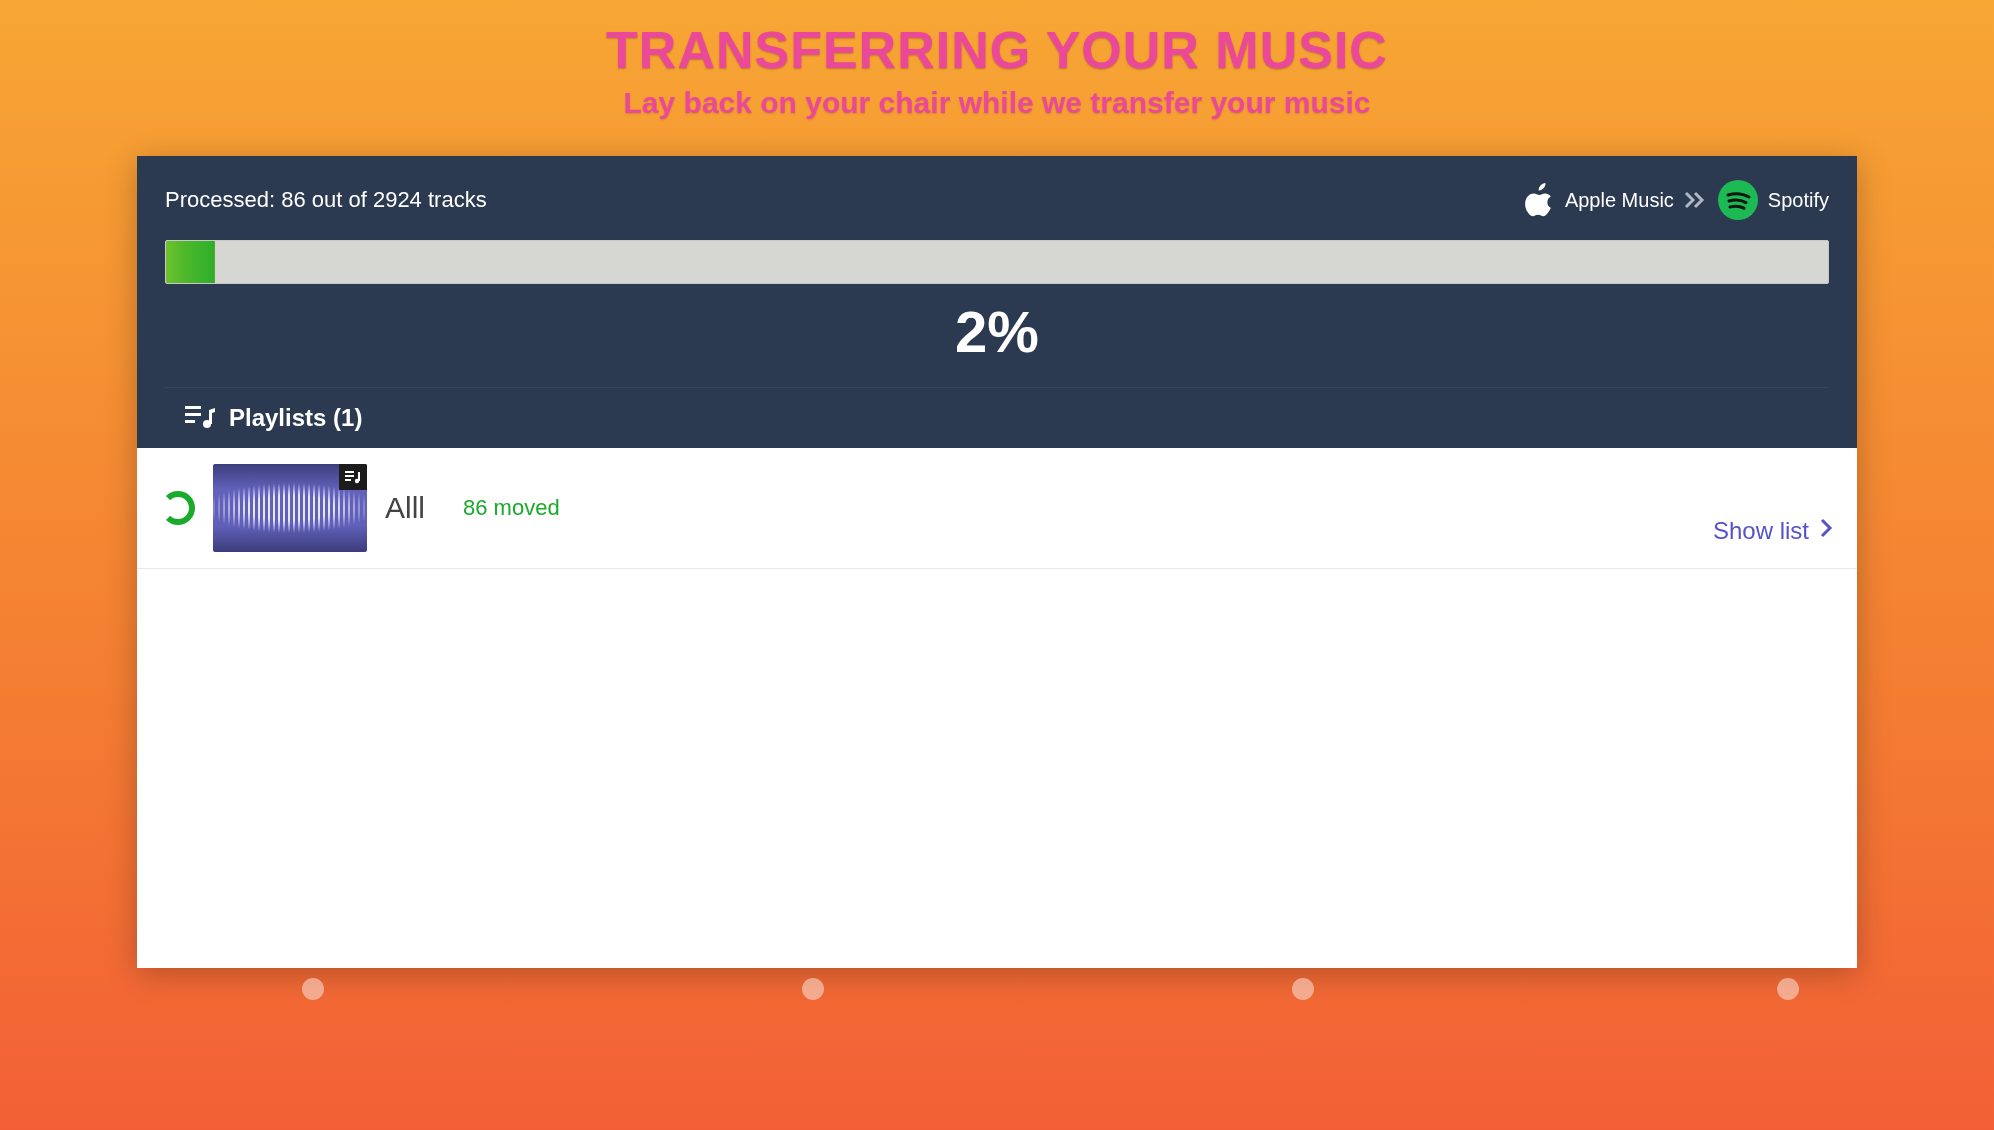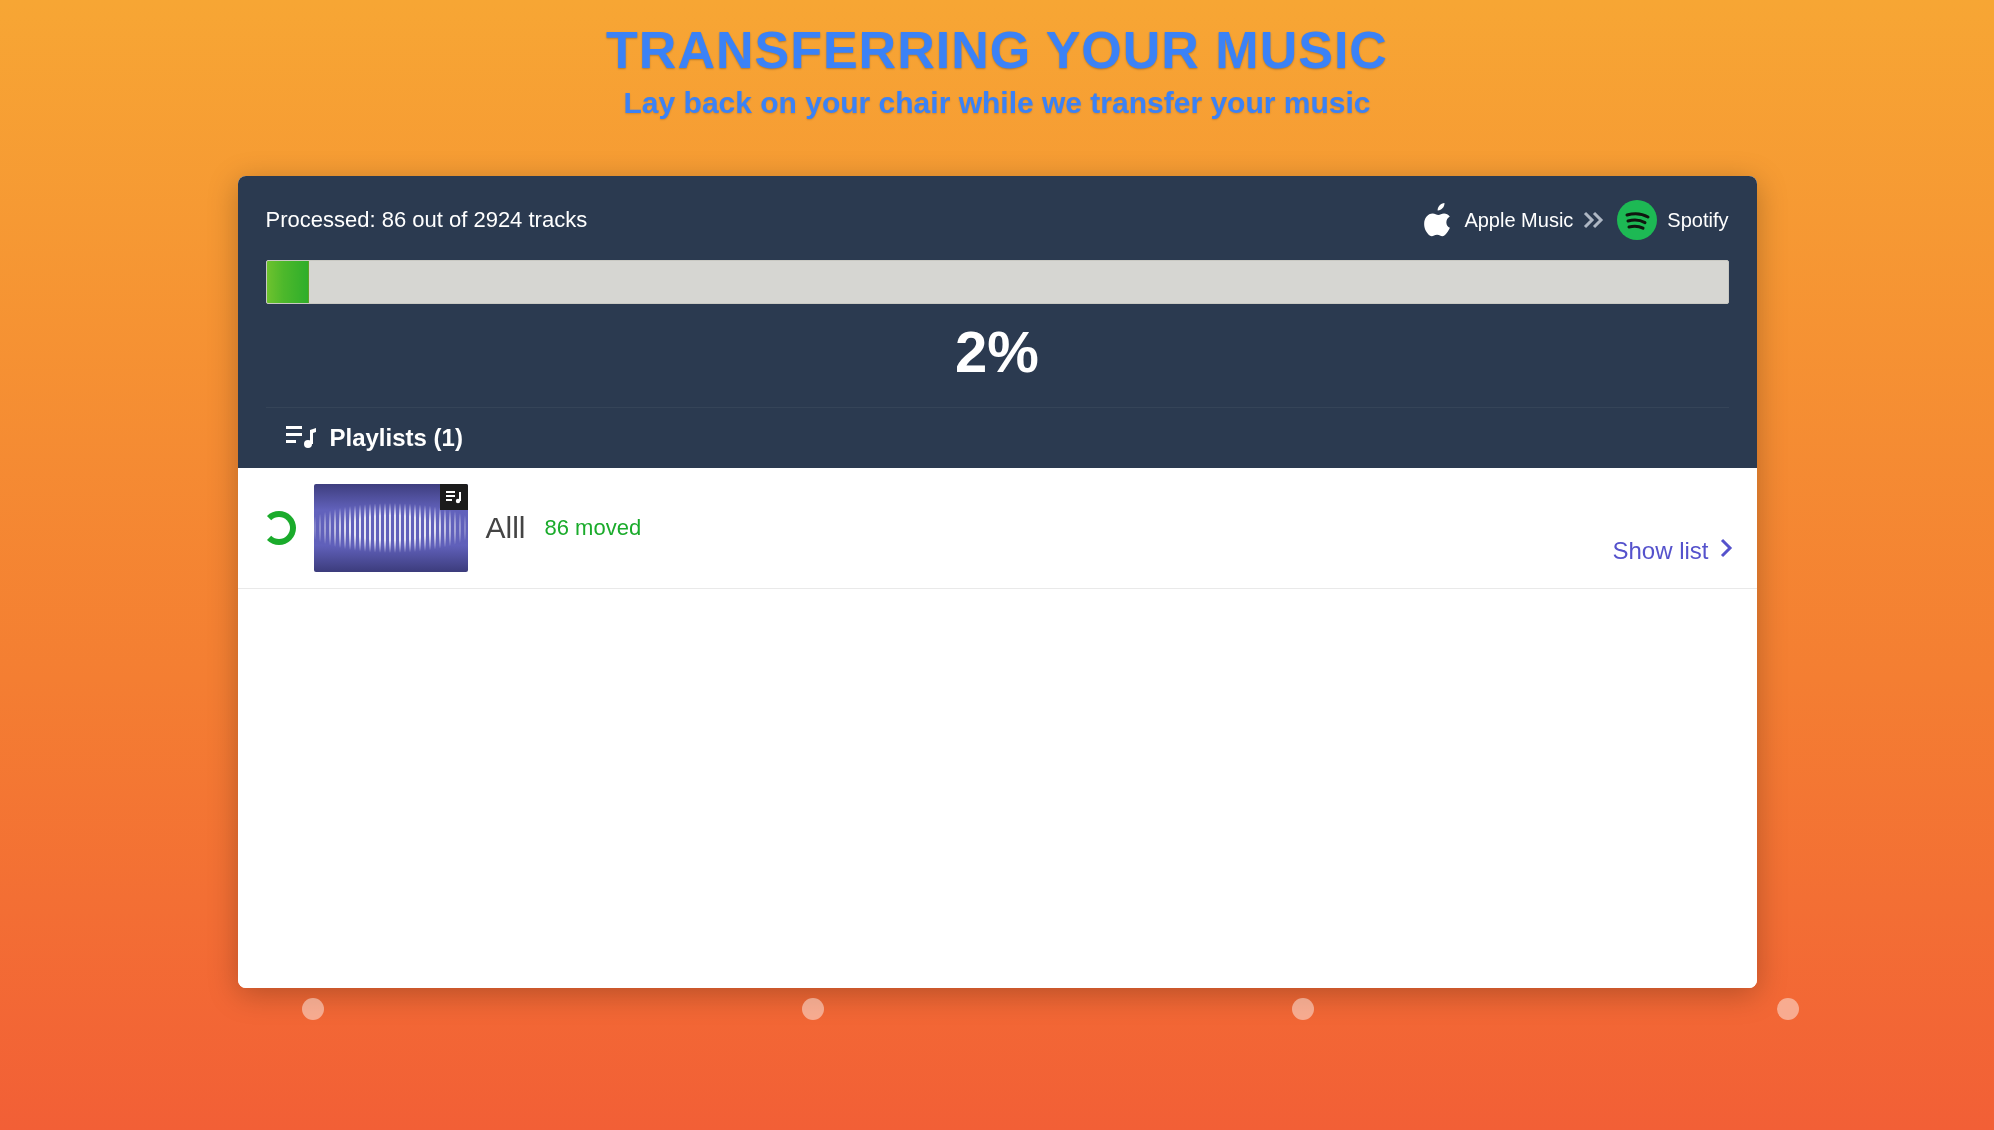--- a/index.html
+++ b/index.html
@@ -6,41 +6,41 @@
   html, body { width: 100%; height: 100%; }
   body {
     font-family: -apple-system, BlinkMacSystemFont, "Segoe UI", Arial, sans-serif;
     background: linear-gradient(to bottom, #f7a634 0%, #f47e32 60%, #f25f36 100%);
     min-height: 1130px;
     width: 1994px;
     padding-top: 20px;
   }
   .header {
     text-align: center;
-    color: #3b82f6;
-    margin-bottom: 56px;
+    color: #ec4899;
+    margin-bottom: 36px;
     padding: 0 20px;
   }
   .header h1 {
     font-size: 52px;
     font-weight: 700;
     letter-spacing: 1px;
     text-shadow: 0 1px 2px rgba(0,0,0,.25);
   }
   .header .sub {
     font-size: 30px;
     font-weight: 700;
     margin-top: 6px;
     text-shadow: 0 1px 2px rgba(0,0,0,.15);
   }
   .card {
-    width: 1519px;
+    width: 1720px;
     margin: 0 auto;
     background: #fff;
-    border-radius: 8px;
+    border-radius: 0;
     box-shadow: 0 6px 30px rgba(0,0,0,.25);
     overflow: hidden;
   }
   .progress-panel {
     background: #2b3a50;
     color: #fff;
     padding: 24px 28px 0 28px;
   }
   .progress-top {
     display: flex;
@@ -116,21 +116,21 @@
     -webkit-mask: radial-gradient(ellipse 70% 60% at 50% 50%, #000 40%, transparent 80%);
             mask: radial-gradient(ellipse 70% 60% at 50% 50%, #000 40%, transparent 80%);
   }
   .thumb .badge {
     position: absolute; top: 0; right: 0;
     width: 28px; height: 26px;
     background: #1c1c1c;
     color: #fff;
     display: flex; align-items: center; justify-content: center;
   }
-  .pl-name { font-size: 30px; color: #444; margin-right: 1px; }
+  .pl-name { font-size: 30px; color: #444; margin-right: 20px; }
   .pl-moved { font-size: 22px; color: #1aab2b; font-weight: 400; }
   .row-spacer { flex: 1; }
   .show-list {
     color: #5552cc;
     font-size: 24px;
     display: inline-flex; align-items: center; gap: 10px;
     cursor: pointer;
     margin-top: 45px;
   }
   .dots {

